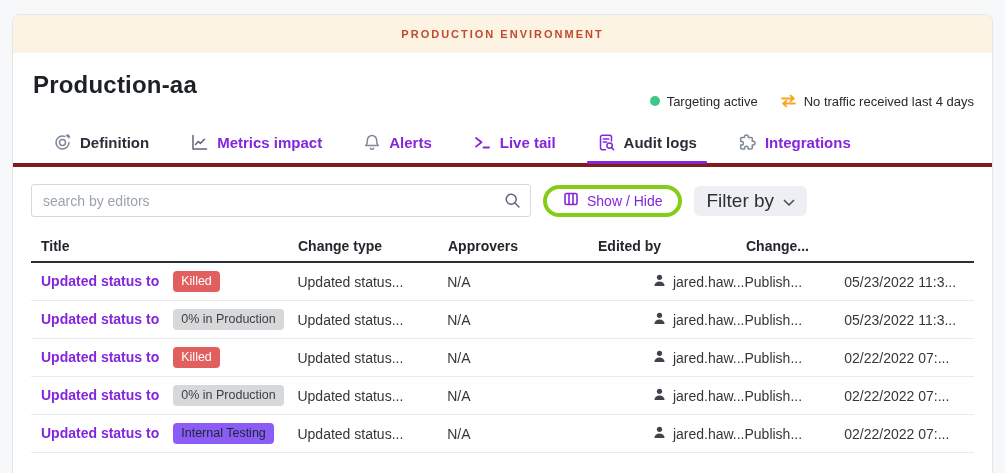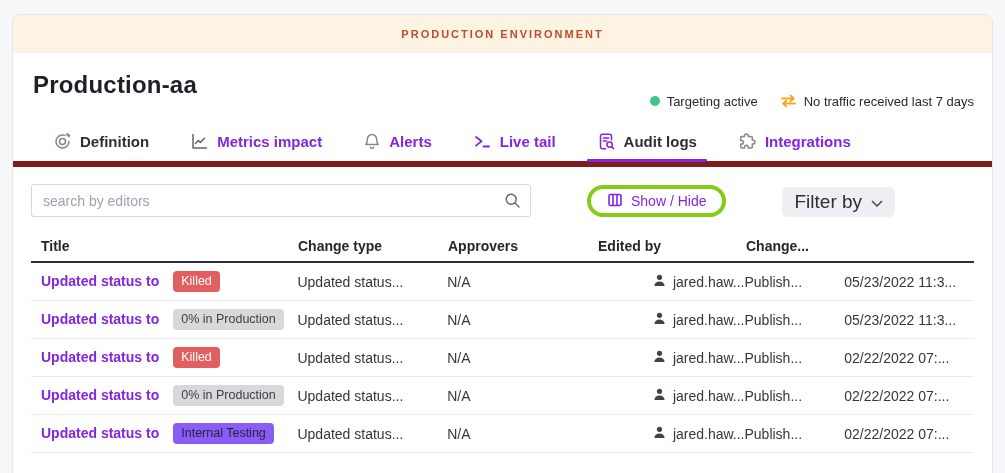--- a/index.html
+++ b/index.html
@@ -27,35 +27,35 @@
     padding:0 18px 0 20px; height:64px;
   }
   .title { font-size:24px; font-weight:700; color:#1d2025; letter-spacing:.2px; }
   .status-group { display:flex; align-items:center; gap:22px;margin-top:32px; }
   .status-item { display:flex; align-items:center; gap:7px; font-size:13px; color:#26292e; }
   .dot { width:10px; height:10px; border-radius:50%; background:#3ec887; }
   .swap-icon { display:flex; }
   
   .tabs {
     display:flex; gap:33px; padding:10px 0 0 36px;
-    border-bottom:6px solid #7f1d1d; height:50px;
+    border-bottom:4px solid #7f1d1d; height:50px;
   }
   .tab {
     display:flex; align-items:center; gap:8px; padding:8px 4px 13px 4px;
     font-size:15px; font-weight:700; cursor:pointer; position:relative;
   }
   .tab .lbl-dark { color:#2b3038; }
   .tab .lbl-purple { color:#8326dd; }
   .tab.active::after {
     content:""; position:absolute; left:-6px; right:-6px; bottom:-1px;
     height:3px; background:#8326dd; border-radius:1px;
   }
   .tab svg { display:block; }
   
-  .toolbar { display:flex; align-items:flex-end; padding:17px 18px 12px 18px;gap:44px; }
+  .toolbar { display:flex; align-items:center; padding:17px 18px 12px 18px; }
   .search-wrap { position:relative; width:500px; }
   .search-input {
     width:100%; height:33px; border:1px solid #d5d9de; border-radius:3px;
     padding:0 34px 0 11px; font-size:14px; color:#33373c; outline:none;
     font-family:"Liberation Sans", sans-serif;
   }
   .search-input::placeholder { color:#9ba3ae; }
   .search-icon { position:absolute; right:10px; top:8px; }
   .showhide-btn {
     margin-left:12px; height:32px; padding:0 16px; border-radius:16px;
@@ -105,21 +105,21 @@
         <span class="dot"></span>
         <span>Targeting active</span>
       </div>
       <div class="status-item">
         <span class="swap-icon">
           <svg width="17" height="14" viewBox="0 0 17 14" fill="none" stroke="#f6a723" stroke-width="1.8" stroke-linecap="round" stroke-linejoin="round">
             <path d="M2 4.5 H13.5 M10.5 1.5 L13.8 4.5 L10.5 7.3"></path>
             <path d="M15 9.5 H3.5 M6.3 6.7 L3.1 9.5 L6.3 12.4"></path>
           </svg>
         </span>
-        <span>No traffic received last 7 days</span>
+        <span>No traffic received last 4 days</span>
       </div>
     </div>
   </div>
 
   <div class="tabs">
 
     <div class="tab">
       <span>
         <svg width="19" height="19" viewBox="0 0 19 19" fill="none" stroke="#7e8897" stroke-width="1.5" stroke-linecap="round">
           <path d="M16 9.5 a6.5 6.5 0 1 1 -4.2 -6.1"></path>

